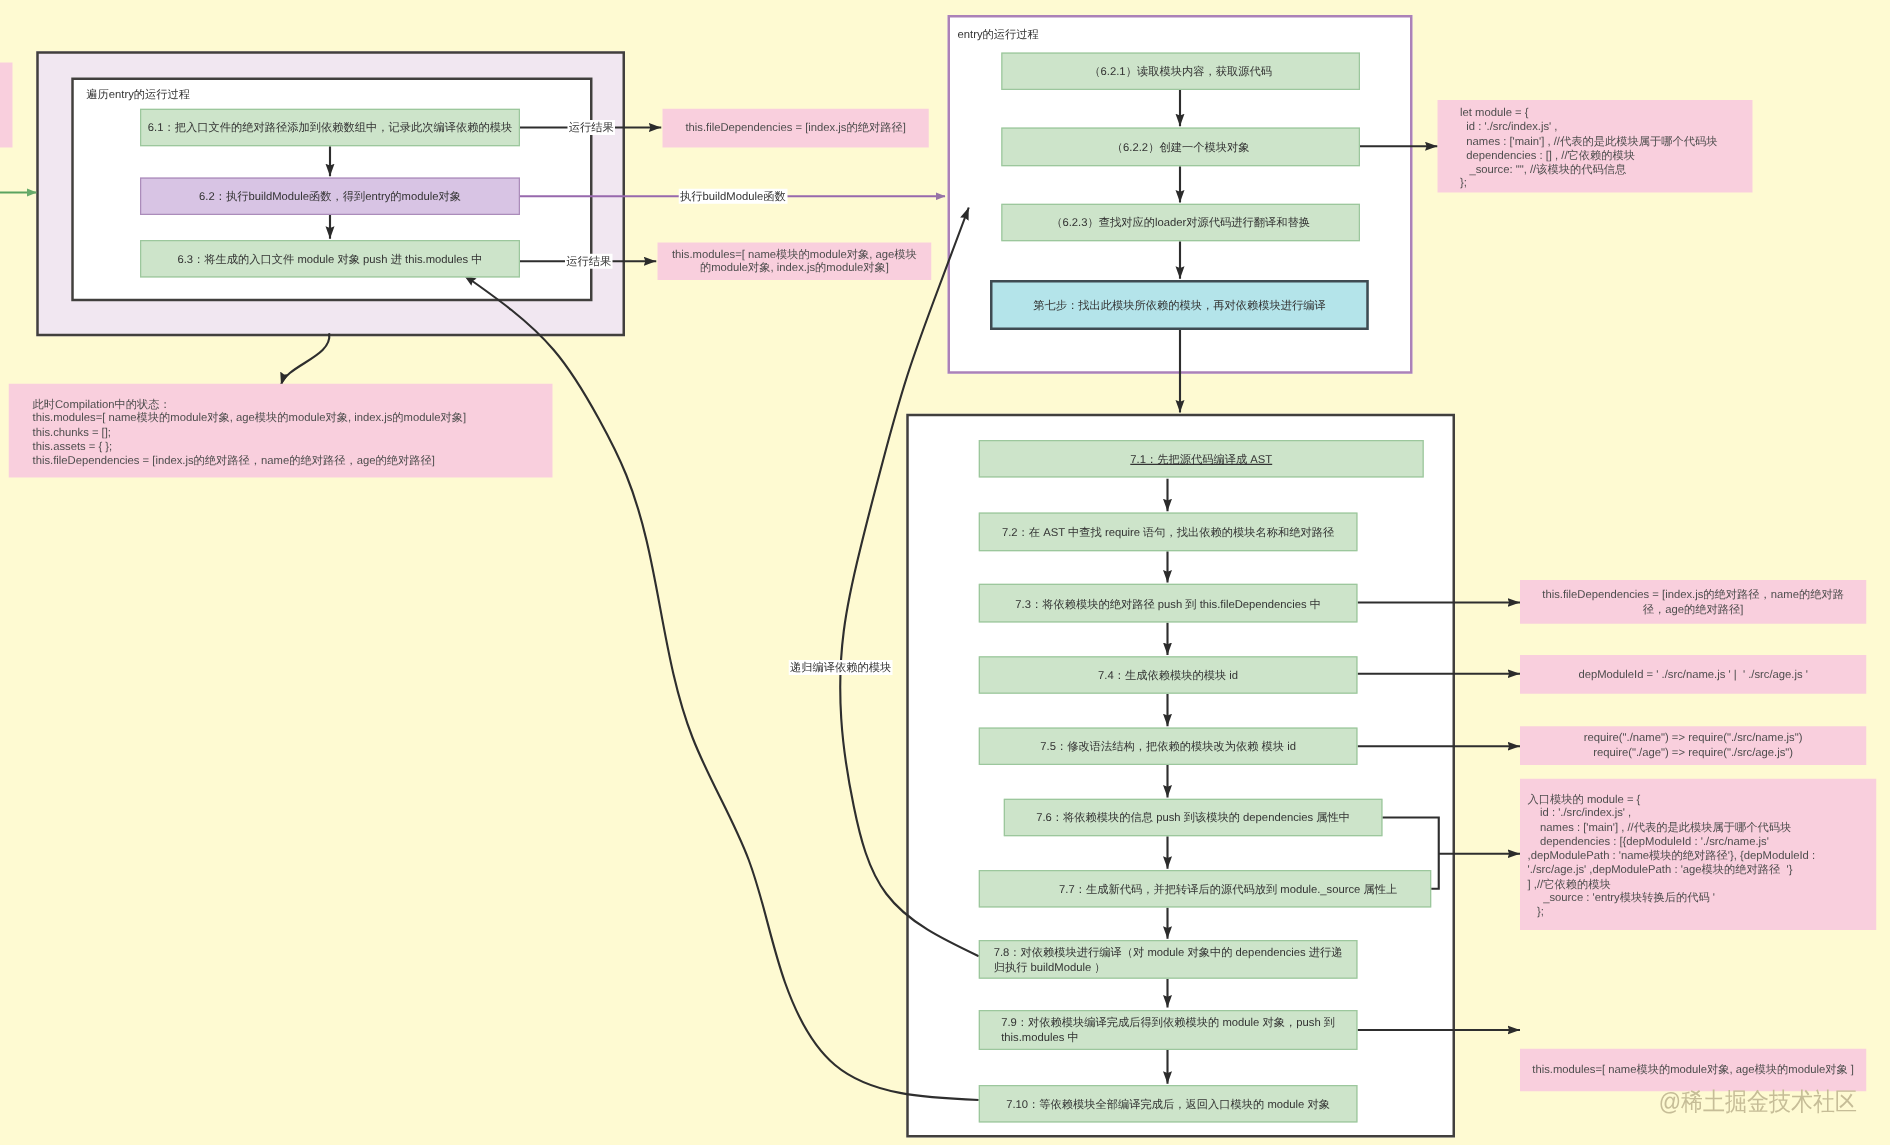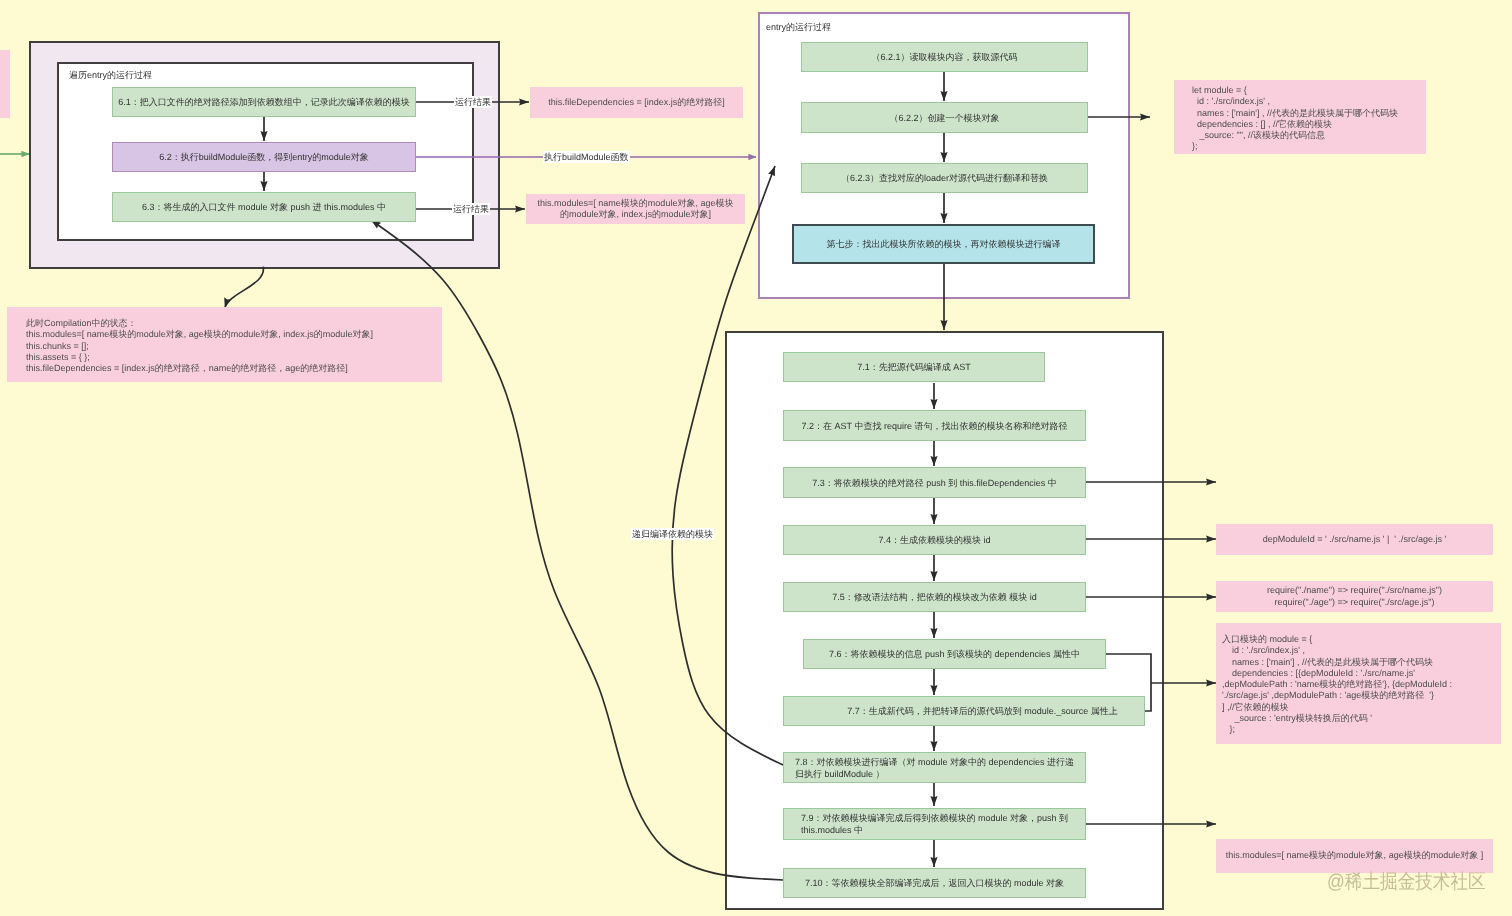--- a/index.html
+++ b/index.html
@@ -51,42 +51,44 @@
 的module对象, index.js的module对象]</div>
 
   <div class="framepurple" style="left:758px;top:12px;width:372px;height:287px;"></div>
   <div class="ftitle" style="left:766px;top:21px;">entry的运行过程</div>
 
   <div class="node green" style="left:801px;top:42px;width:287px;height:30px;">（6.2.1）读取模块内容，获取源代码</div>
   <div class="node green" style="left:801px;top:102px;width:287px;height:31px;">（6.2.2）创建一个模块对象</div>
   <div class="node green" style="left:801px;top:163px;width:287px;height:30px;">（6.2.3）查找对应的loader对源代码进行翻译和替换</div>
   <div class="node blue" style="left:792px;top:224px;width:303px;height:40px;">第七步：找出此模块所依赖的模块，再对依赖模块进行编译</div>
 
-  <div class="note" style="left:1150px;top:80px;width:252px;height:74px;padding:5px 16px 0 18px;margin-left:24px;">let module = {
+  <div class="note" style="left:1150px;top:80px;width:252px;height:74px;padding:5px 16px 0 18px;">let module = {
   id : './src/index.js' ,
   names : ['main'] , //代表的是此模块属于哪个代码块
   dependencies : [] , //它依赖的模块
    _source: "", //该模块的代码信息
 };</div>
 
   <div class="framedark" style="left:725px;top:331px;width:439px;height:579px;"></div>
 
-  <div class="node green" style="left:783px;top:352px;width:262px;height:30px;">7.1：先把源代码编译成 AST</div>
+  <div class="node green" style="left:783px;top:352px;width:356px;height:30px;text-decoration:underline;">7.1：先把源代码编译成 AST</div>
   <div class="node green" style="left:783px;top:410px;width:303px;height:31px;">7.2：在 AST 中查找 require 语句，找出依赖的模块名称和绝对路径</div>
   <div class="node green" style="left:783px;top:467px;width:303px;height:31px;">7.3：将依赖模块的绝对路径 push 到 this.fileDependencies 中</div>
   <div class="node green" style="left:783px;top:525px;width:303px;height:30px;">7.4：生成依赖模块的模块 id</div>
   <div class="node green" style="left:783px;top:582px;width:303px;height:30px;">7.5：修改语法结构，把依赖的模块改为依赖 模块 id</div>
   <div class="node green" style="left:783px;top:639px;width:303px;height:30px;margin-left:20px;">7.6：将依赖模块的信息 push 到该模块的 dependencies 属性中</div>
   <div class="node green" style="left:783px;top:696px;width:362px;height:30px;padding-left:37px;">7.7：生成新代码，并把转译后的源代码放到 module._source 属性上</div>
   <div class="node green" style="left:783px;top:752px;width:303px;height:31px;">7.8：对依赖模块进行编译（对 module 对象中的 dependencies 进行递
 归执行 buildModule ）</div>
   <div class="node green" style="left:783px;top:808px;width:303px;height:32px;">7.9：对依赖模块编译完成后得到依赖模块的 module 对象，push 到
 this.modules 中</div>
   <div class="node green" style="left:783px;top:868px;width:303px;height:30px;">7.10：等依赖模块全部编译完成后，返回入口模块的 module 对象</div>
 
+  <div class="note ctr" style="left:1216px;top:464px;width:277px;height:35px;">this.fileDependencies = [index.js的绝对路径，name的绝对路
+径，age的绝对路径]</div>
   <div class="note ctr" style="left:1216px;top:524px;width:277px;height:31px;">depModuleId = ' ./src/name.js ' |  ' ./src/age.js '</div>
   <div class="note ctr" style="left:1216px;top:581px;width:277px;height:31px;">require("./name") =&gt; require("./src/name.js")
 require("./age") =&gt; require("./src/age.js")</div>
   <div class="note" style="left:1216px;top:623px;width:285px;height:121px;padding:11px 0 0 6px;">入口模块的 module = {
     id : './src/index.js' ,
     names : ['main'] , //代表的是此模块属于哪个代码块
     dependencies : [{depModuleId : './src/name.js'
 ,depModulePath : 'name模块的绝对路径'}, {depModuleId :
 './src/age.js' ,depModulePath : 'age模块的绝对路径  '}
 ] ,//它依赖的模块

